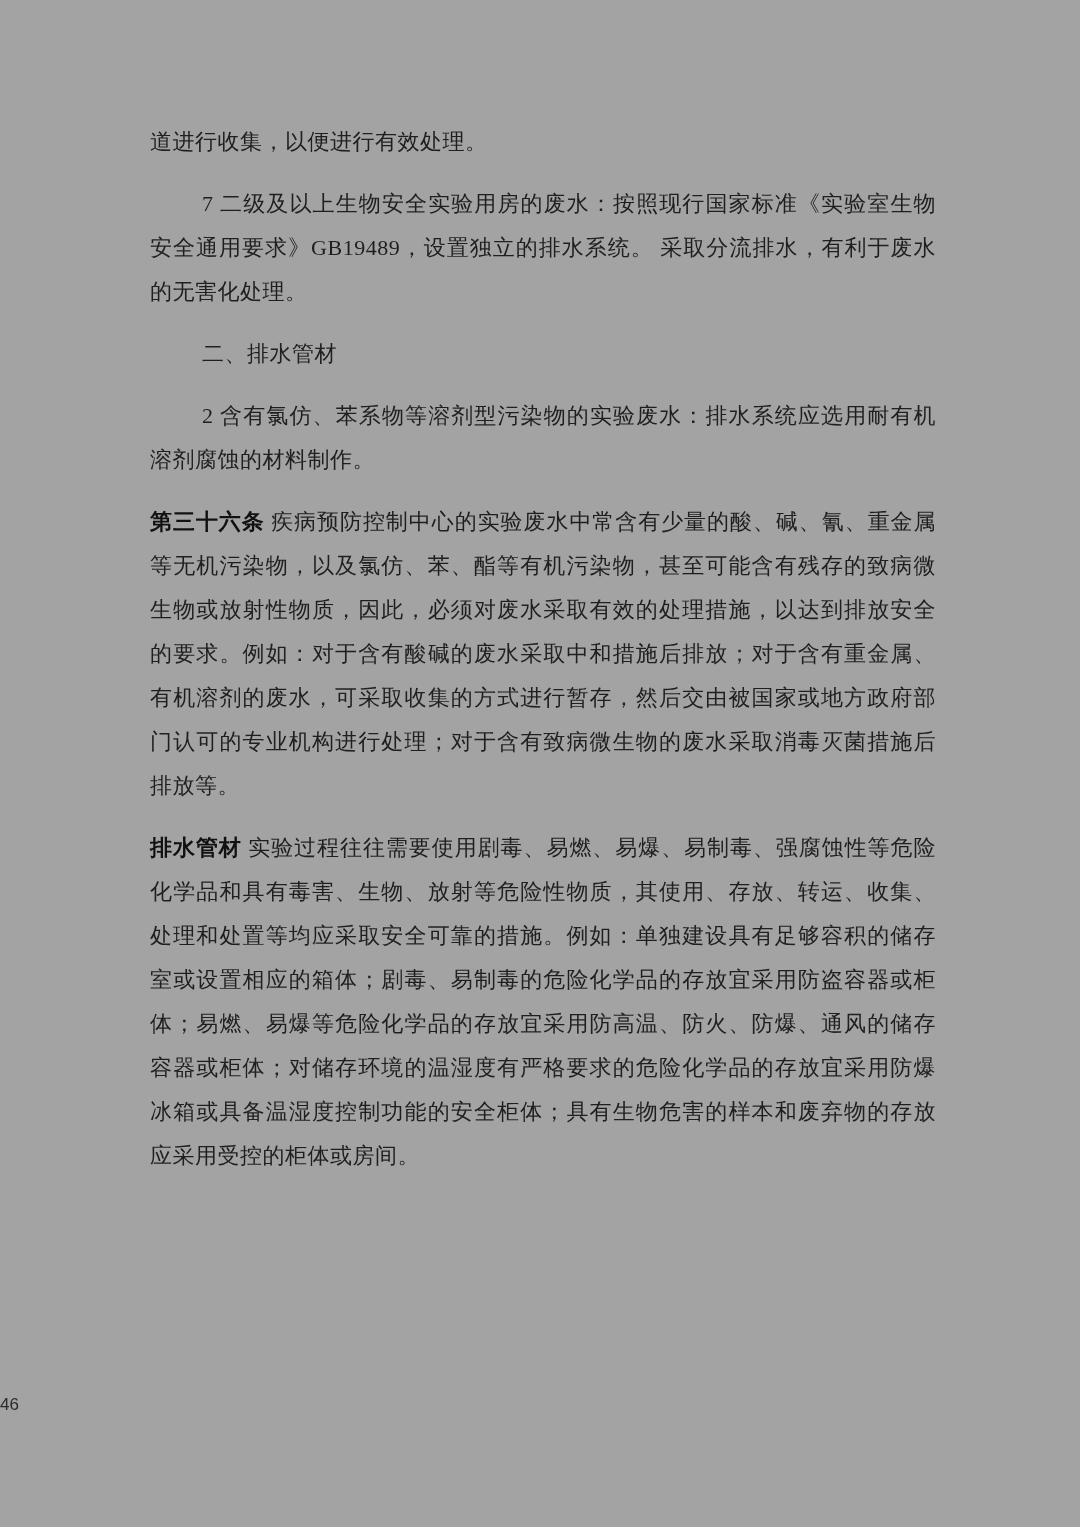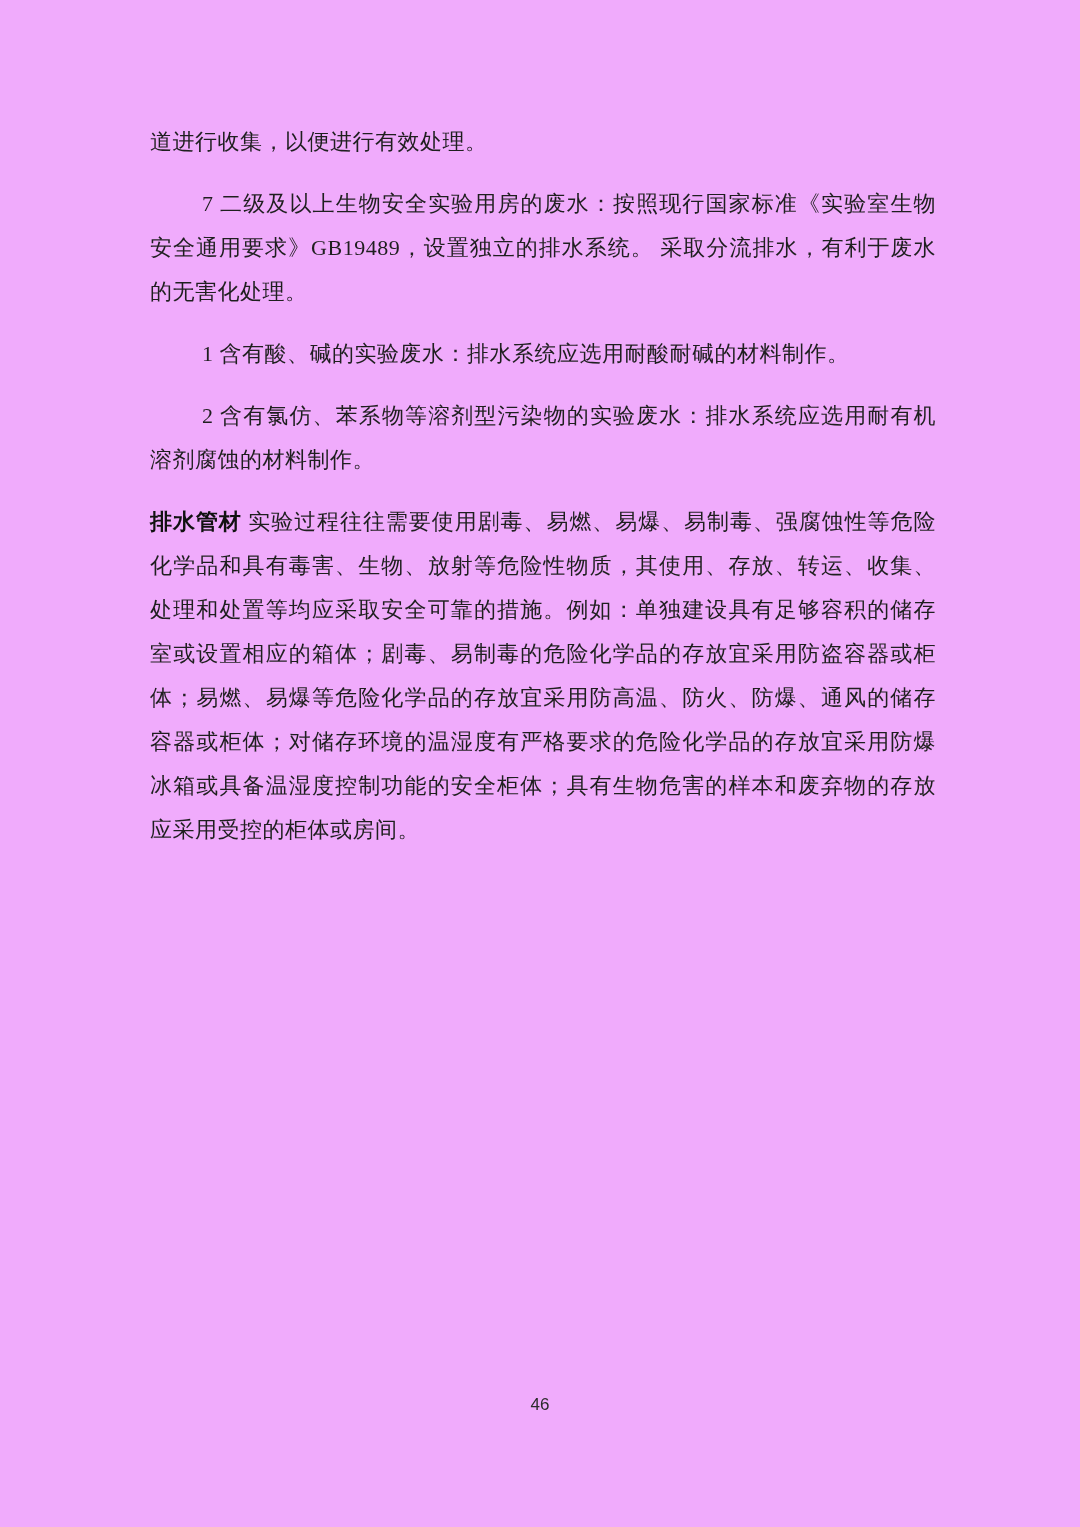--- a/index.html
+++ b/index.html
@@ -4,21 +4,21 @@
 <style>
   html, body {
     margin: 0;
     padding: 0;
     background: #ffffff;
   }
   .page {
     position: relative;
     width: 1080px;
     height: 1527px;
-    background: #f0abfc;
+    background: #a3a3a3;
     font-family: "Liberation Serif", "DejaVu Serif", serif;
     color: #1f1f1f;
     overflow: hidden;
   }
   .content {
     position: absolute;
     left: 150px;
     top: 120px;
     width: 786px;
   }
@@ -36,49 +36,52 @@
   }
   .term {
     font-weight: bold;
     color: #111111;
   }
   .page-number {
     position: absolute;
     left: 0;
     top: 1395px;
     width: 100%;
-    text-align: center;
+    text-align: left;
     font-family: "Liberation Sans", "DejaVu Sans", sans-serif;
     font-size: 17px;
     color: #2b2b2b;
   }
 </style>
 </head>
 <body>
 
 <div class="page">
   <div class="content">
 
     <p class="para">
       <span>道进行收集，以便进行有效处理。</span>
     </p>
 
     <p class="para indent">
       <span>7 二级及以上生物安全实验用房的废水：按照现行国家标准《实验室生物安全通用要求》GB19489，设置独立的排水系统。 采取分流排水，有利于废水的无害化处理。</span>
     </p>
 
+    <p class="para indent">
+      <span>二、排水管材</span>
+    </p>
 
-    <p class="para indent">
-      <span>1 含有酸、碱的实验废水：排水系统应选用耐酸耐碱的材料制作。</span>
-    </p>
 
     <p class="para indent">
       <span>2 含有氯仿、苯系物等溶剂型污染物的实验废水：排水系统应选用耐有机溶剂腐蚀的材料制作。</span>
     </p>
 
+    <p class="para">
+      <b class="term">第三十六条</b><span> 疾病预防控制中心的实验废水中常含有少量的酸、碱、氰、重金属等无机污染物，以及氯仿、苯、酯等有机污染物，甚至可能含有残存的致病微生物或放射性物质，因此，必须对废水采取有效的处理措施，以达到排放安全的要求。例如：对于含有酸碱的废水采取中和措施后排放；对于含有重金属、有机溶剂的废水，可采取收集的方式进行暂存，然后交由被国家或地方政府部门认可的专业机构进行处理；对于含有致病微生物的废水采取消毒灭菌措施后排放等。</span>
+    </p>
 
     <p class="para">
       <b class="term">排水管材</b><span> 实验过程往往需要使用剧毒、易燃、易爆、易制毒、强腐蚀性等危险化学品和具有毒害、生物、放射等危险性物质，其使用、存放、转运、收集、处理和处置等均应采取安全可靠的措施。例如：单独建设具有足够容积的储存室或设置相应的箱体；剧毒、易制毒的危险化学品的存放宜采用防盗容器或柜体；易燃、易爆等危险化学品的存放宜采用防高温、防火、防爆、通风的储存容器或柜体；对储存环境的温湿度有严格要求的危险化学品的存放宜采用防爆冰箱或具备温湿度控制功能的安全柜体；具有生物危害的样本和废弃物的存放应采用受控的柜体或房间。</span>
     </p>
 
 
   </div>
 
   <div class="page-number">46</div>
 </div>

